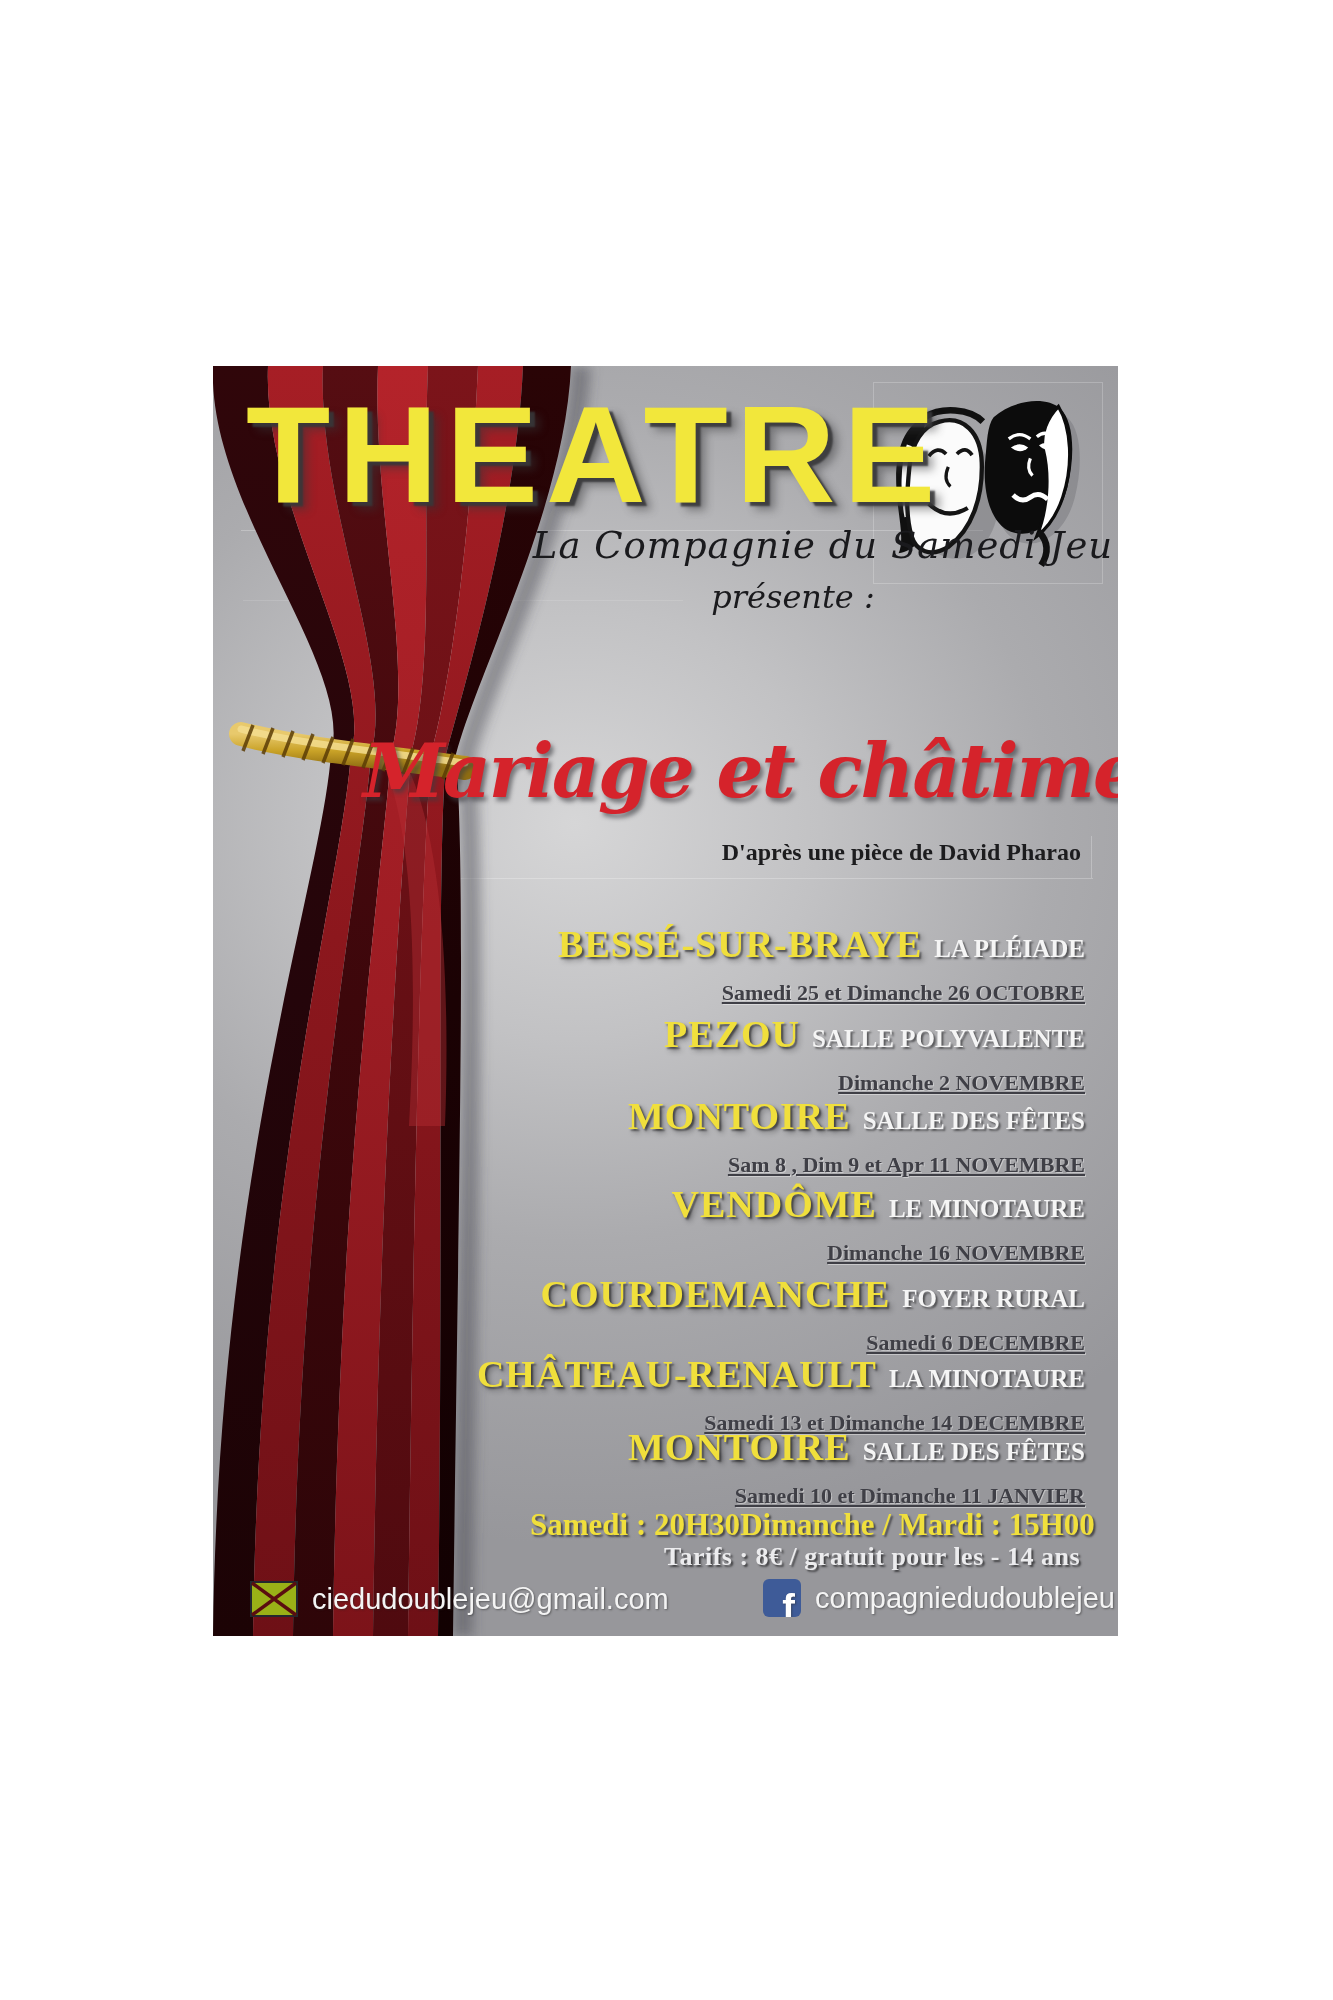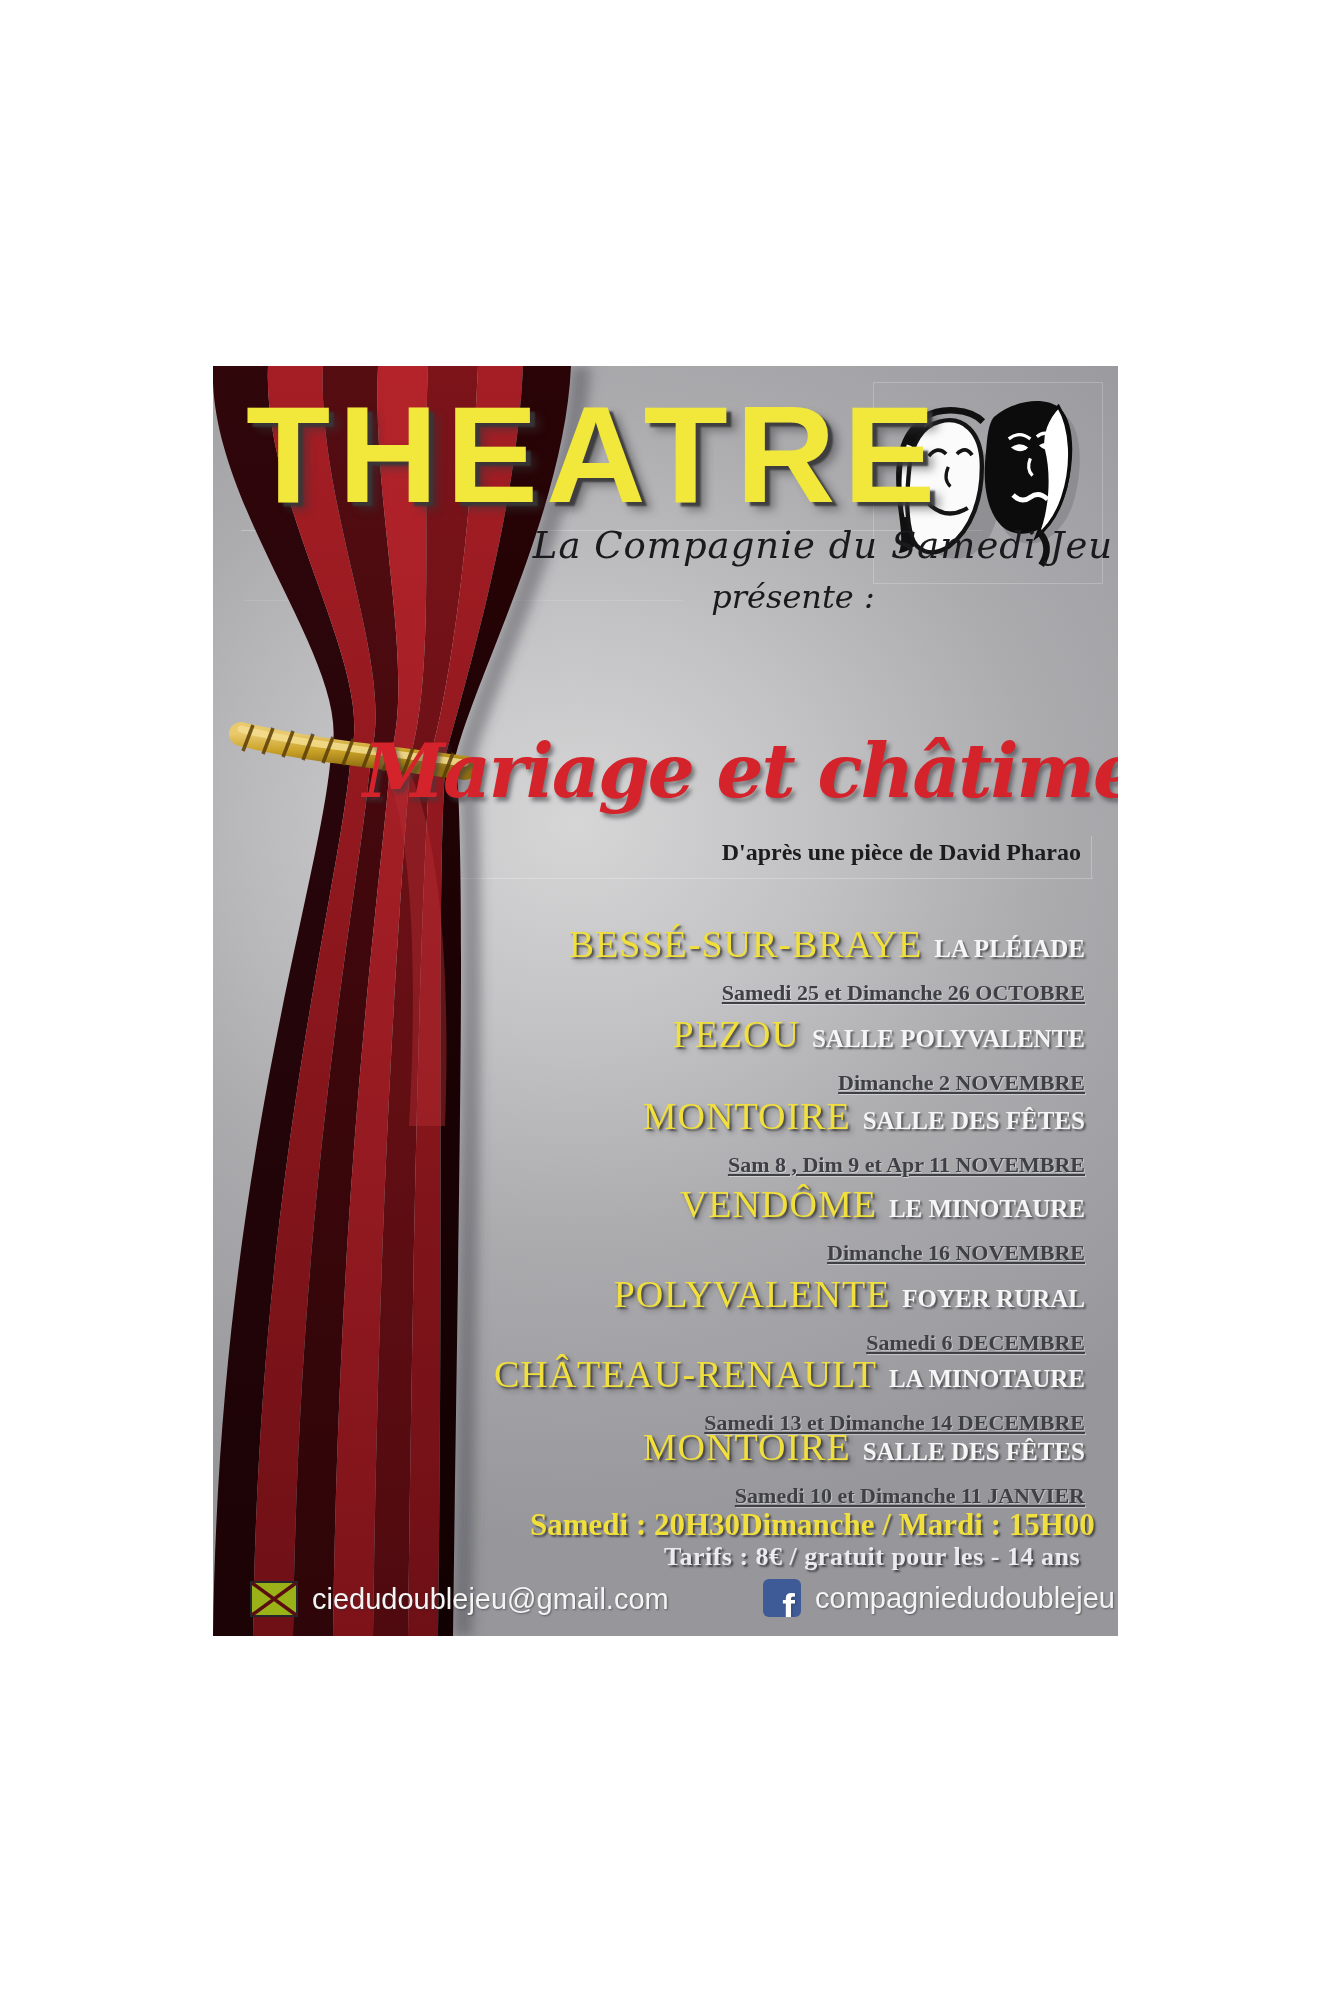--- a/index.html
+++ b/index.html
@@ -25,21 +25,21 @@
          font-family:"DejaVu Serif", serif;font-style:italic;font-size:32px;color:#1a1a1d;}
   .show-title{position:absolute;left:150px;top:350px;width:760px;height:110px;line-height:110px;text-align:center;
          font-family:"DejaVu Serif", serif;font-style:italic;font-weight:bold;font-size:74px;letter-spacing:-2px;
          color:#d5232b;white-space:nowrap;
          text-shadow:3px 4px 4px rgba(60,60,65,0.6);}
   .author{position:absolute;left:150px;right:37px;top:473px;text-align:right;
          font-size:24px;font-weight:bold;color:#1c1c1e;}
   
   .event{position:absolute;left:120px;right:33px;text-align:right;white-space:nowrap;}
   .venue-line{line-height:46px;}
-  .venue{font-size:38px;font-weight:normal;color:#f0df3c;letter-spacing:1px;
+  .venue{font-size:38px;font-weight:bold;color:#f0df3c;letter-spacing:1px;
          text-shadow:2px 2px 2px rgba(30,30,32,0.65), 4px 4px 5px rgba(30,30,32,0.35);}
   .hall{font-size:25px;font-weight:bold;color:#f5f5f5;margin-left:12px;
          text-shadow:2px 2px 2px rgba(30,30,32,0.6);}
   .date{line-height:36px;font-size:22px;font-weight:bold;color:#3f3f46;
          text-shadow:1px 1px 0 rgba(255,255,255,0.4);text-decoration:underline;}
   .e1{top:555px}.e2{top:645px}.e3{top:727px}.e4{top:815px}.e5{top:905px}.e6{top:985px}.e7{top:1058px}
   
   .times{position:absolute;left:317px;right:33px;top:1139px;display:flex;justify-content:space-between;
          line-height:40px;font-size:31px;font-weight:bold;color:#f0df3c;white-space:nowrap;
          text-shadow:2px 2px 2px rgba(30,30,32,0.65);}
@@ -185,21 +185,21 @@
     </div>
     <div class="event e3">
       <div class="venue-line"><span class="venue">MONTOIRE</span><span class="hall">SALLE DES FÊTES</span></div>
       <div class="date">Sam 8 , Dim 9 et Apr 11 NOVEMBRE</div>
     </div>
     <div class="event e4">
       <div class="venue-line"><span class="venue">VENDÔME</span><span class="hall">LE MINOTAURE</span></div>
       <div class="date">Dimanche 16 NOVEMBRE</div>
     </div>
     <div class="event e5">
-      <div class="venue-line"><span class="venue">POLYVALENTE</span><span class="hall">FOYER RURAL</span></div>
+      <div class="venue-line"><span class="venue">COURDEMANCHE</span><span class="hall">FOYER RURAL</span></div>
       <div class="date">Samedi 6 DECEMBRE</div>
     </div>
     <div class="event e6">
       <div class="venue-line"><span class="venue">CHÂTEAU-RENAULT</span><span class="hall">LA MINOTAURE</span></div>
       <div class="date">Samedi 13 et Dimanche 14 DECEMBRE</div>
     </div>
     <div class="event e7">
       <div class="venue-line"><span class="venue">MONTOIRE</span><span class="hall">SALLE DES FÊTES</span></div>
       <div class="date">Samedi 10 et Dimanche 11 JANVIER</div>
     </div>

